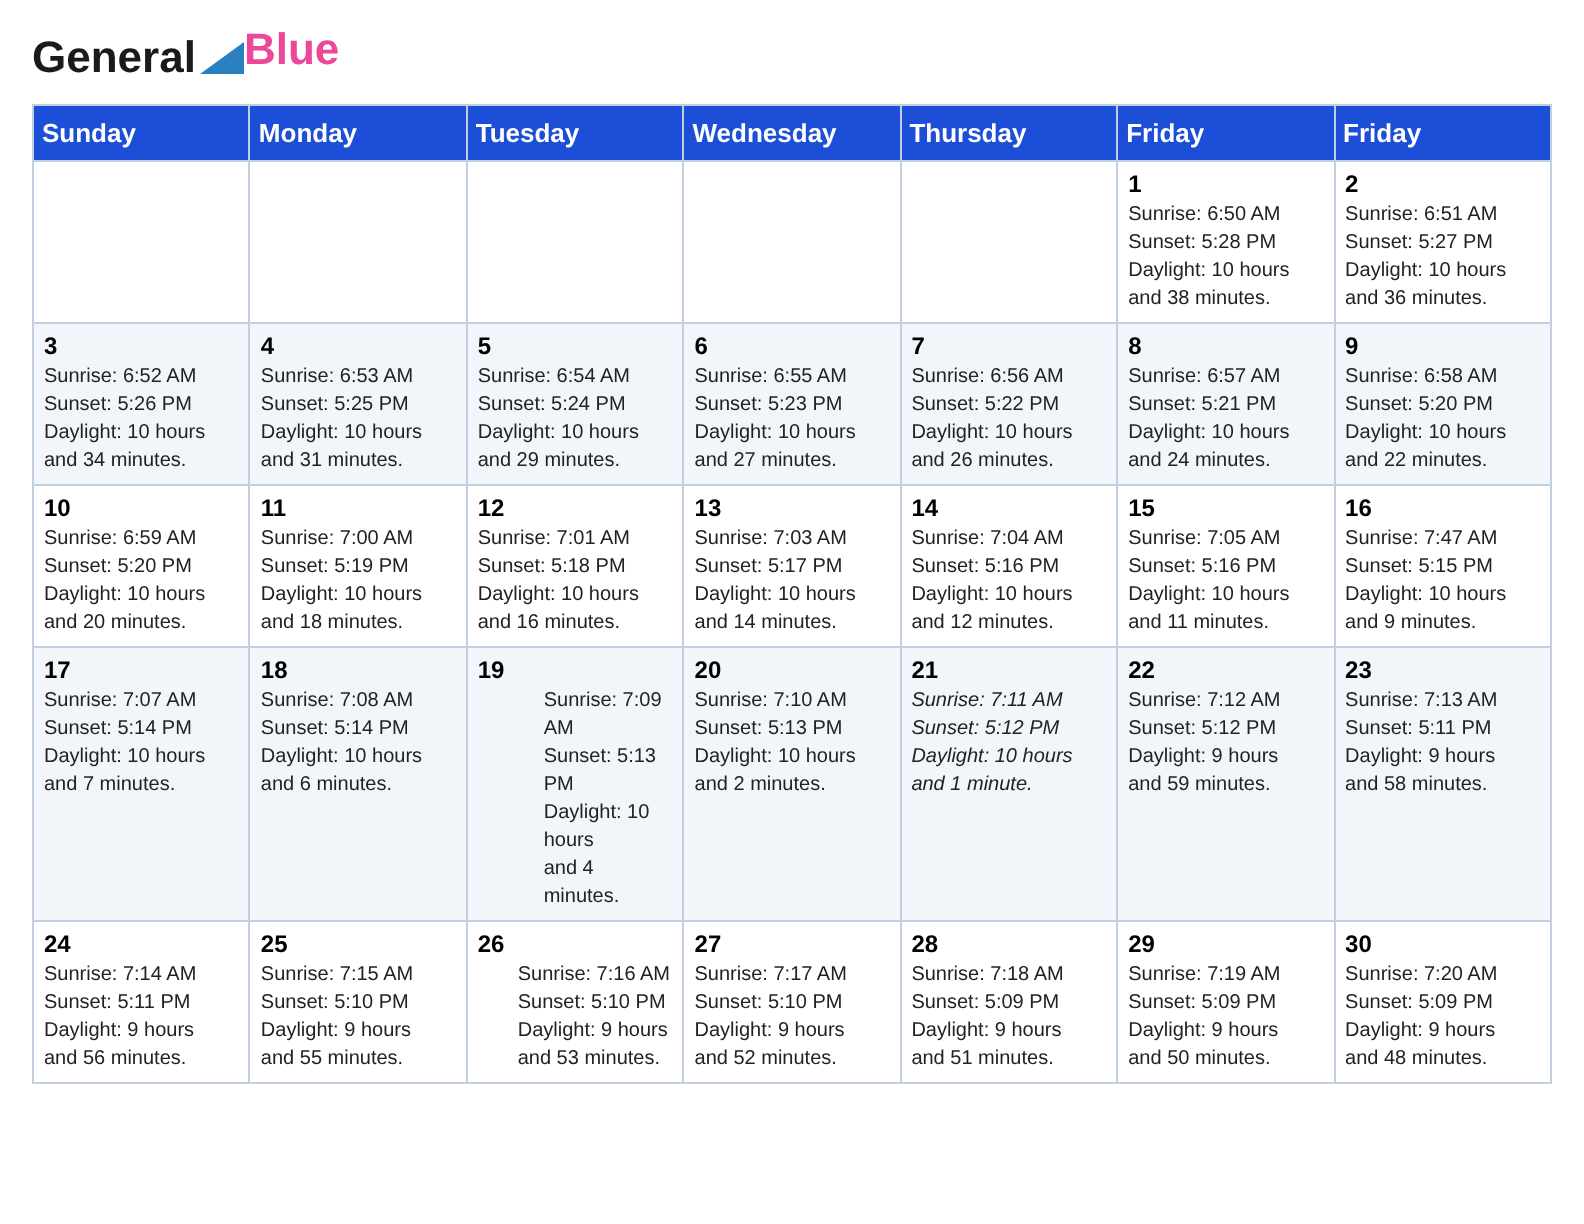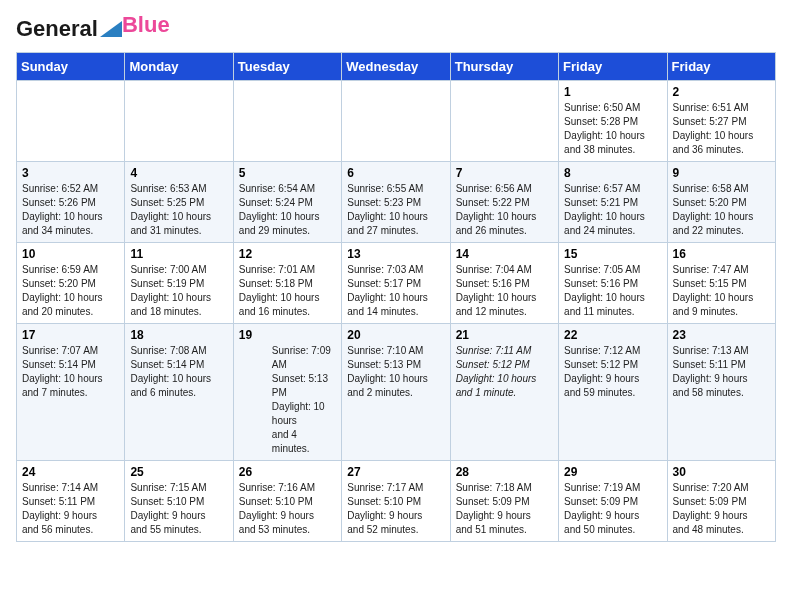--- a/index.html
+++ b/index.html
@@ -288,21 +288,21 @@
         </td>
         <td>
           <div class="day-number">25</div>
           <div class="day-info" style="white-space: pre-line;">Sunrise: 7:15 AM
 Sunset: 5:10 PM
 Daylight: 9 hours
 and 55 minutes.</div>
         </td>
         <td>
           <div class="day-number">26</div>
-          <div class="day-info" style="white-space: pre-line;">Sunrise: 7:16 AM
+          <div class="day-info" style="white-space: pre-line; margin-left: 20px;">Sunrise: 7:16 AM
 Sunset: 5:10 PM
 Daylight: 9 hours
 and 53 minutes.</div>
         </td>
         <td>
           <div class="day-number">27</div>
           <div class="day-info" style="white-space: pre-line;">Sunrise: 7:17 AM
 Sunset: 5:10 PM
 Daylight: 9 hours
 and 52 minutes.</div>

